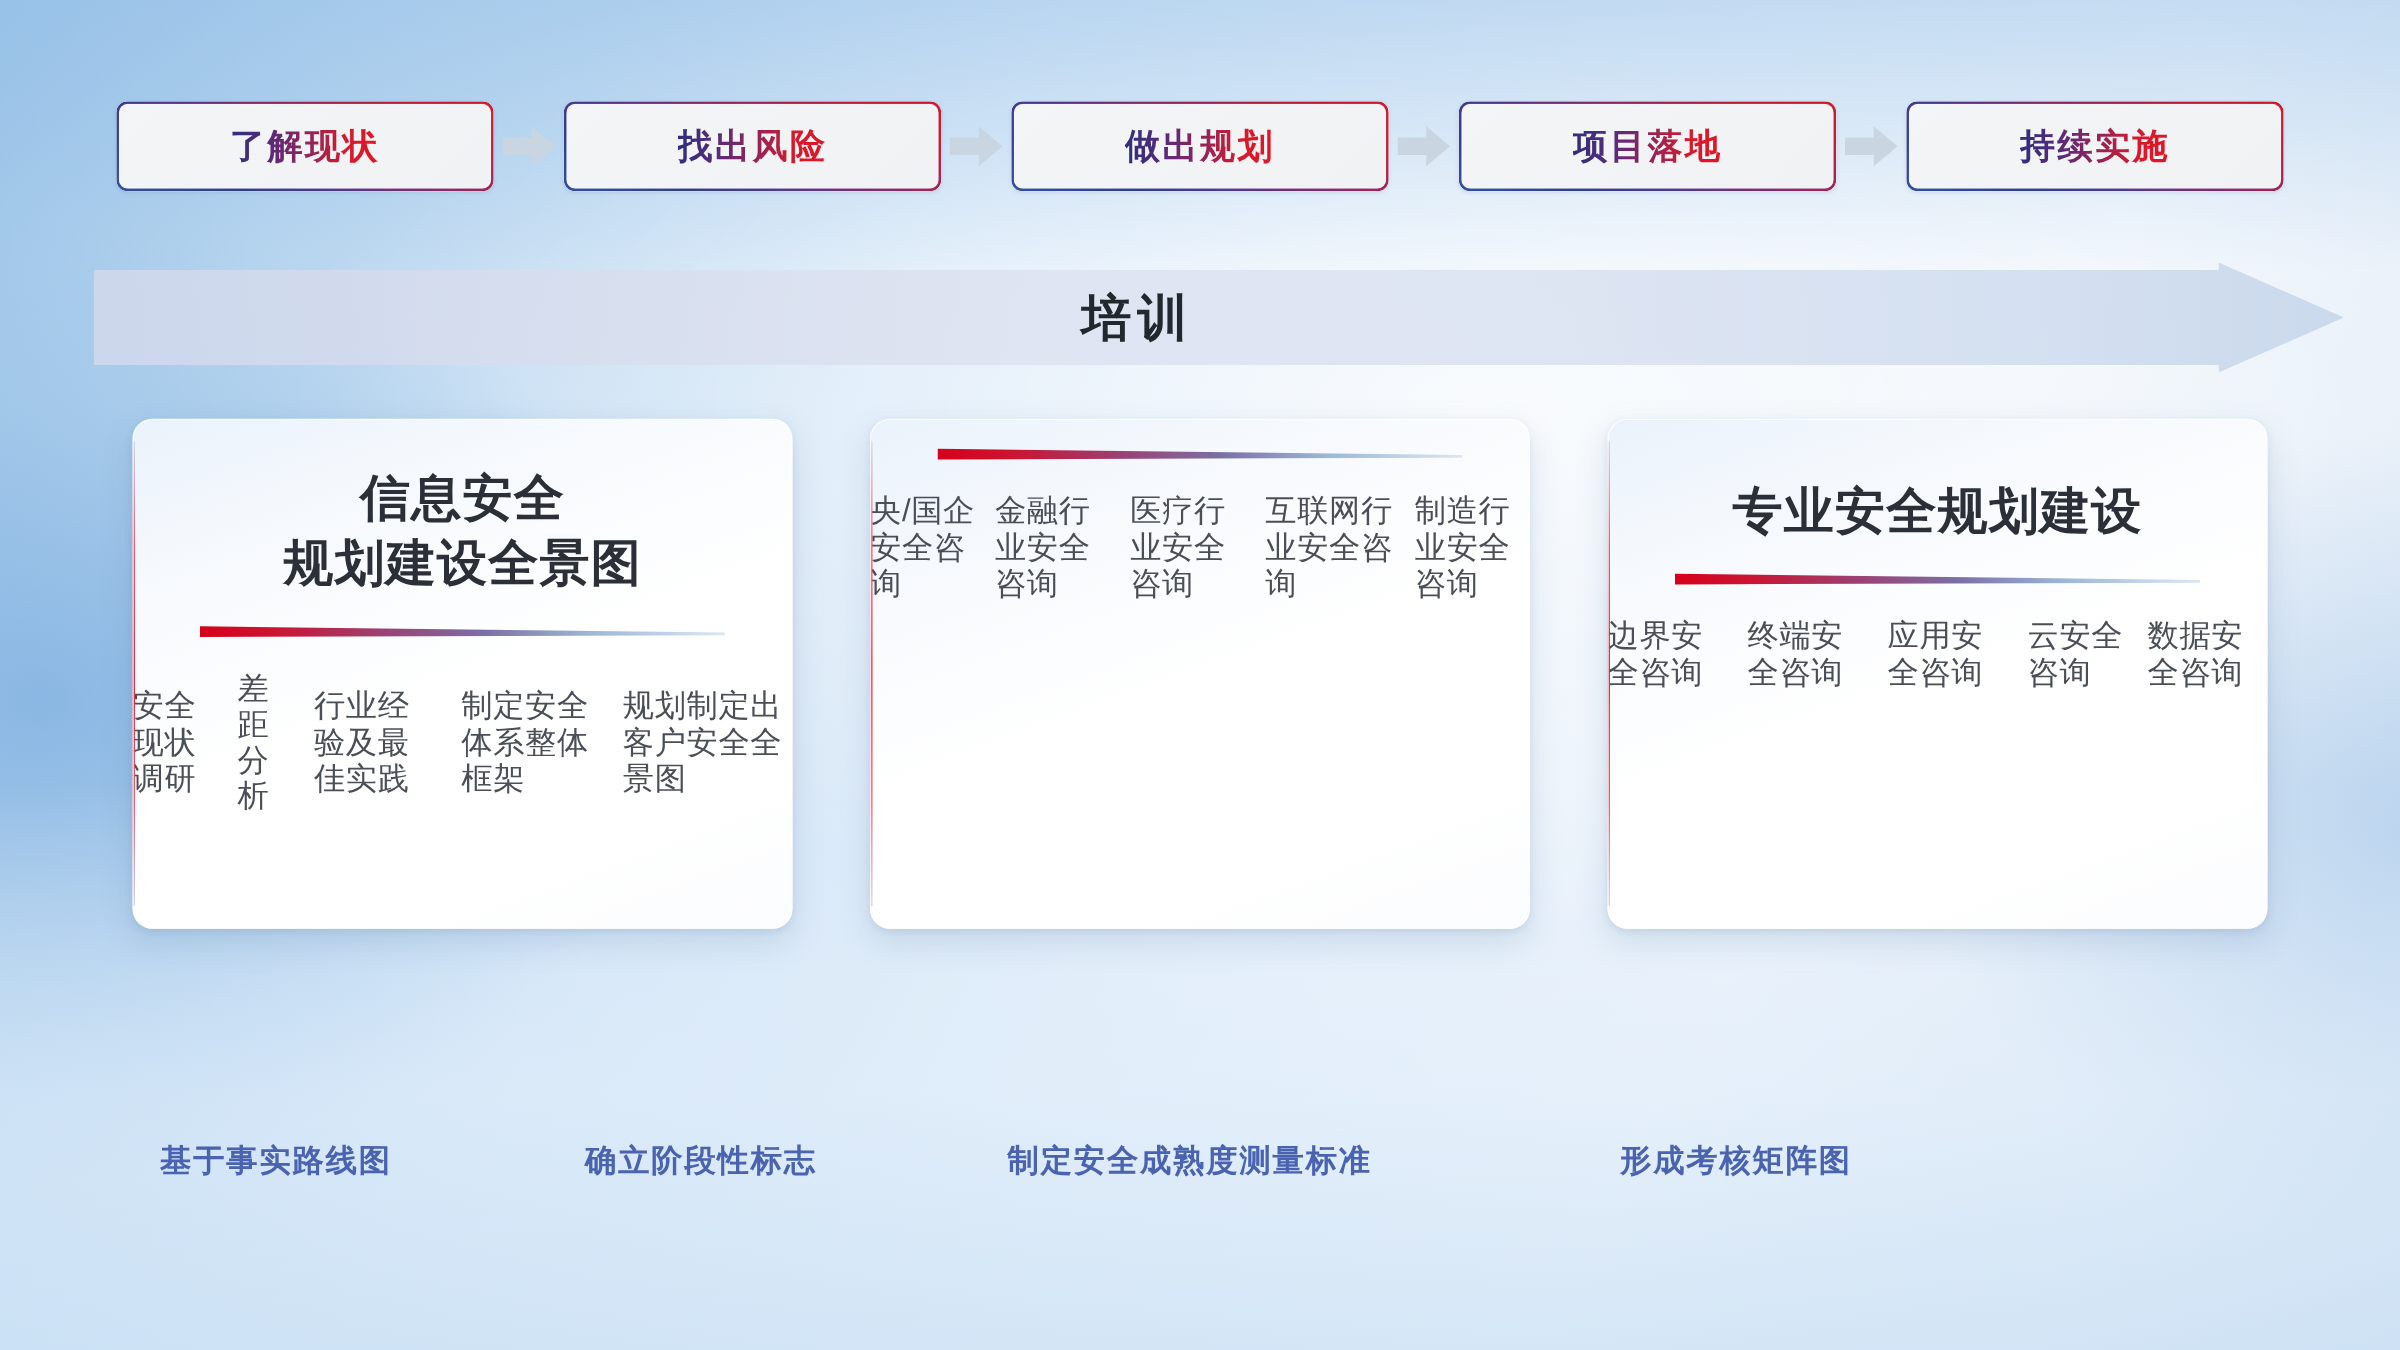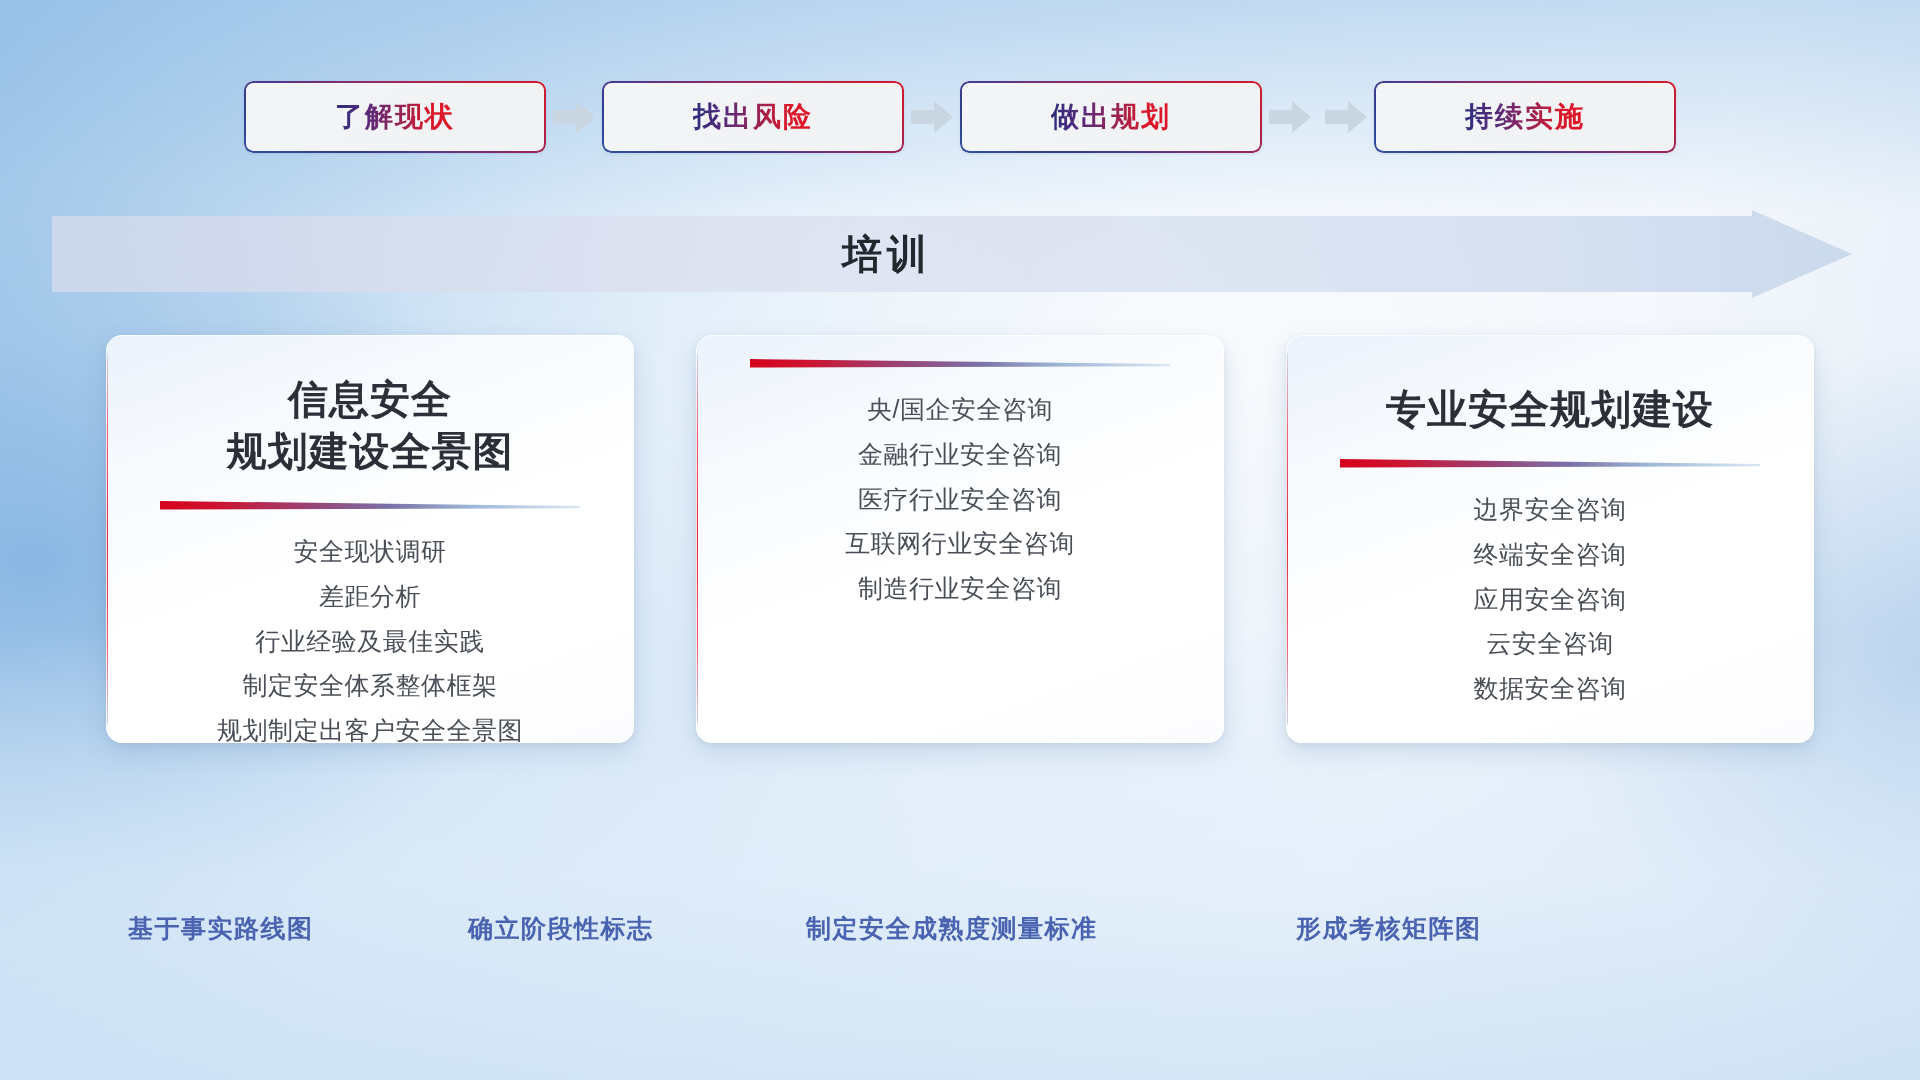--- a/index.html
+++ b/index.html
@@ -43,21 +43,21 @@
   }
   .step-txt{
     position:relative;z-index:2;font-size:28px;font-weight:700;letter-spacing:2px;
     background:linear-gradient(92deg,#2b2f7e 0%,#5b2a7a 28%,#9a2352 55%,#d8192b 78%,#e01627 100%);
     -webkit-background-clip:text;background-clip:text;color:transparent;
   }
   .step-arrow{width:56px;height:72px;display:flex;align-items:center;justify-content:center;}
   .step-arrow svg{display:block;}
 
   
-  #banner{position:absolute;left:52px;top:210px;width:1800px;height:88px;z-index:3;padding-left:24px;}
+  #banner{position:absolute;left:75px;top:210px;width:1800px;height:88px;z-index:3;padding-left:24px;}
   #banner svg{position:absolute;inset:0;}
   #banner-label{
     position:absolute;left:0;top:0;width:1800px;height:88px;
     display:flex;align-items:center;justify-content:center;
     font-size:40px;font-weight:700;color:#23272e;letter-spacing:5px;
     padding-right:130px;box-sizing:border-box;
   }
 
   
   #cards{position:absolute;left:0;top:335px;width:1920px;height:540px;z-index:5;
@@ -78,21 +78,21 @@
     background:linear-gradient(180deg,#c8d6e8 0%,#e8506a 22%,#e01a2e 50%,#e8506a 78%,#c8d6e8 100%);
     opacity:.92;
   }
   .card-title{
     margin-top:48px;font-size:40px;font-weight:700;color:#2a2f38;line-height:1.30;
     text-align:center;letter-spacing:1px;padding:0 26px;
   }
   .card-title.two{margin-top:38px;}
   .divider{position:relative;width:420px;height:16px;margin-top:22px;}
   .divider svg{display:block;}
-  .card-list{margin-top:22px;display:flex;flex-direction:column;align-items:center;gap:16px;width:100%;}
+  .card-list{margin-top:22px;display:flex;flex-direction:row;align-items:center;gap:16px;width:100%;}
   .card-list-item{font-size:25px;color:#4a4f57;letter-spacing:.5px;line-height:1.15;}
 
   
   #footnotes{position:absolute;left:0;top:912px;width:1834px;height:46px;z-index:6;}
   .foot{
     position:absolute;top:0;font-size:25px;font-weight:700;color:#4a63b0;letter-spacing:1.5px;
     white-space:nowrap;
   }
 </style>
 </head>
@@ -130,20 +130,23 @@
 
     <div class="step-box">
       <span class="step-txt">做出规划</span>
     </div>
     <div class="step-arrow">
       <svg width="42" height="32" viewBox="0 0 42 32" aria-hidden="true">
         <path d="M0 9 H23 V0 L42 16 L23 32 V23 H0 Z" fill="#c9d5e1"></path>
       </svg>
     </div>
 
+    <div class="step-box">
+      <span class="step-txt">项目落地</span>
+    </div>
     <div class="step-arrow">
       <svg width="42" height="32" viewBox="0 0 42 32" aria-hidden="true">
         <path d="M0 9 H23 V0 L42 16 L23 32 V23 H0 Z" fill="#c9d5e1"></path>
       </svg>
     </div>
 
     <div class="step-box">
       <span class="step-txt">持续实施</span>
     </div>
 

